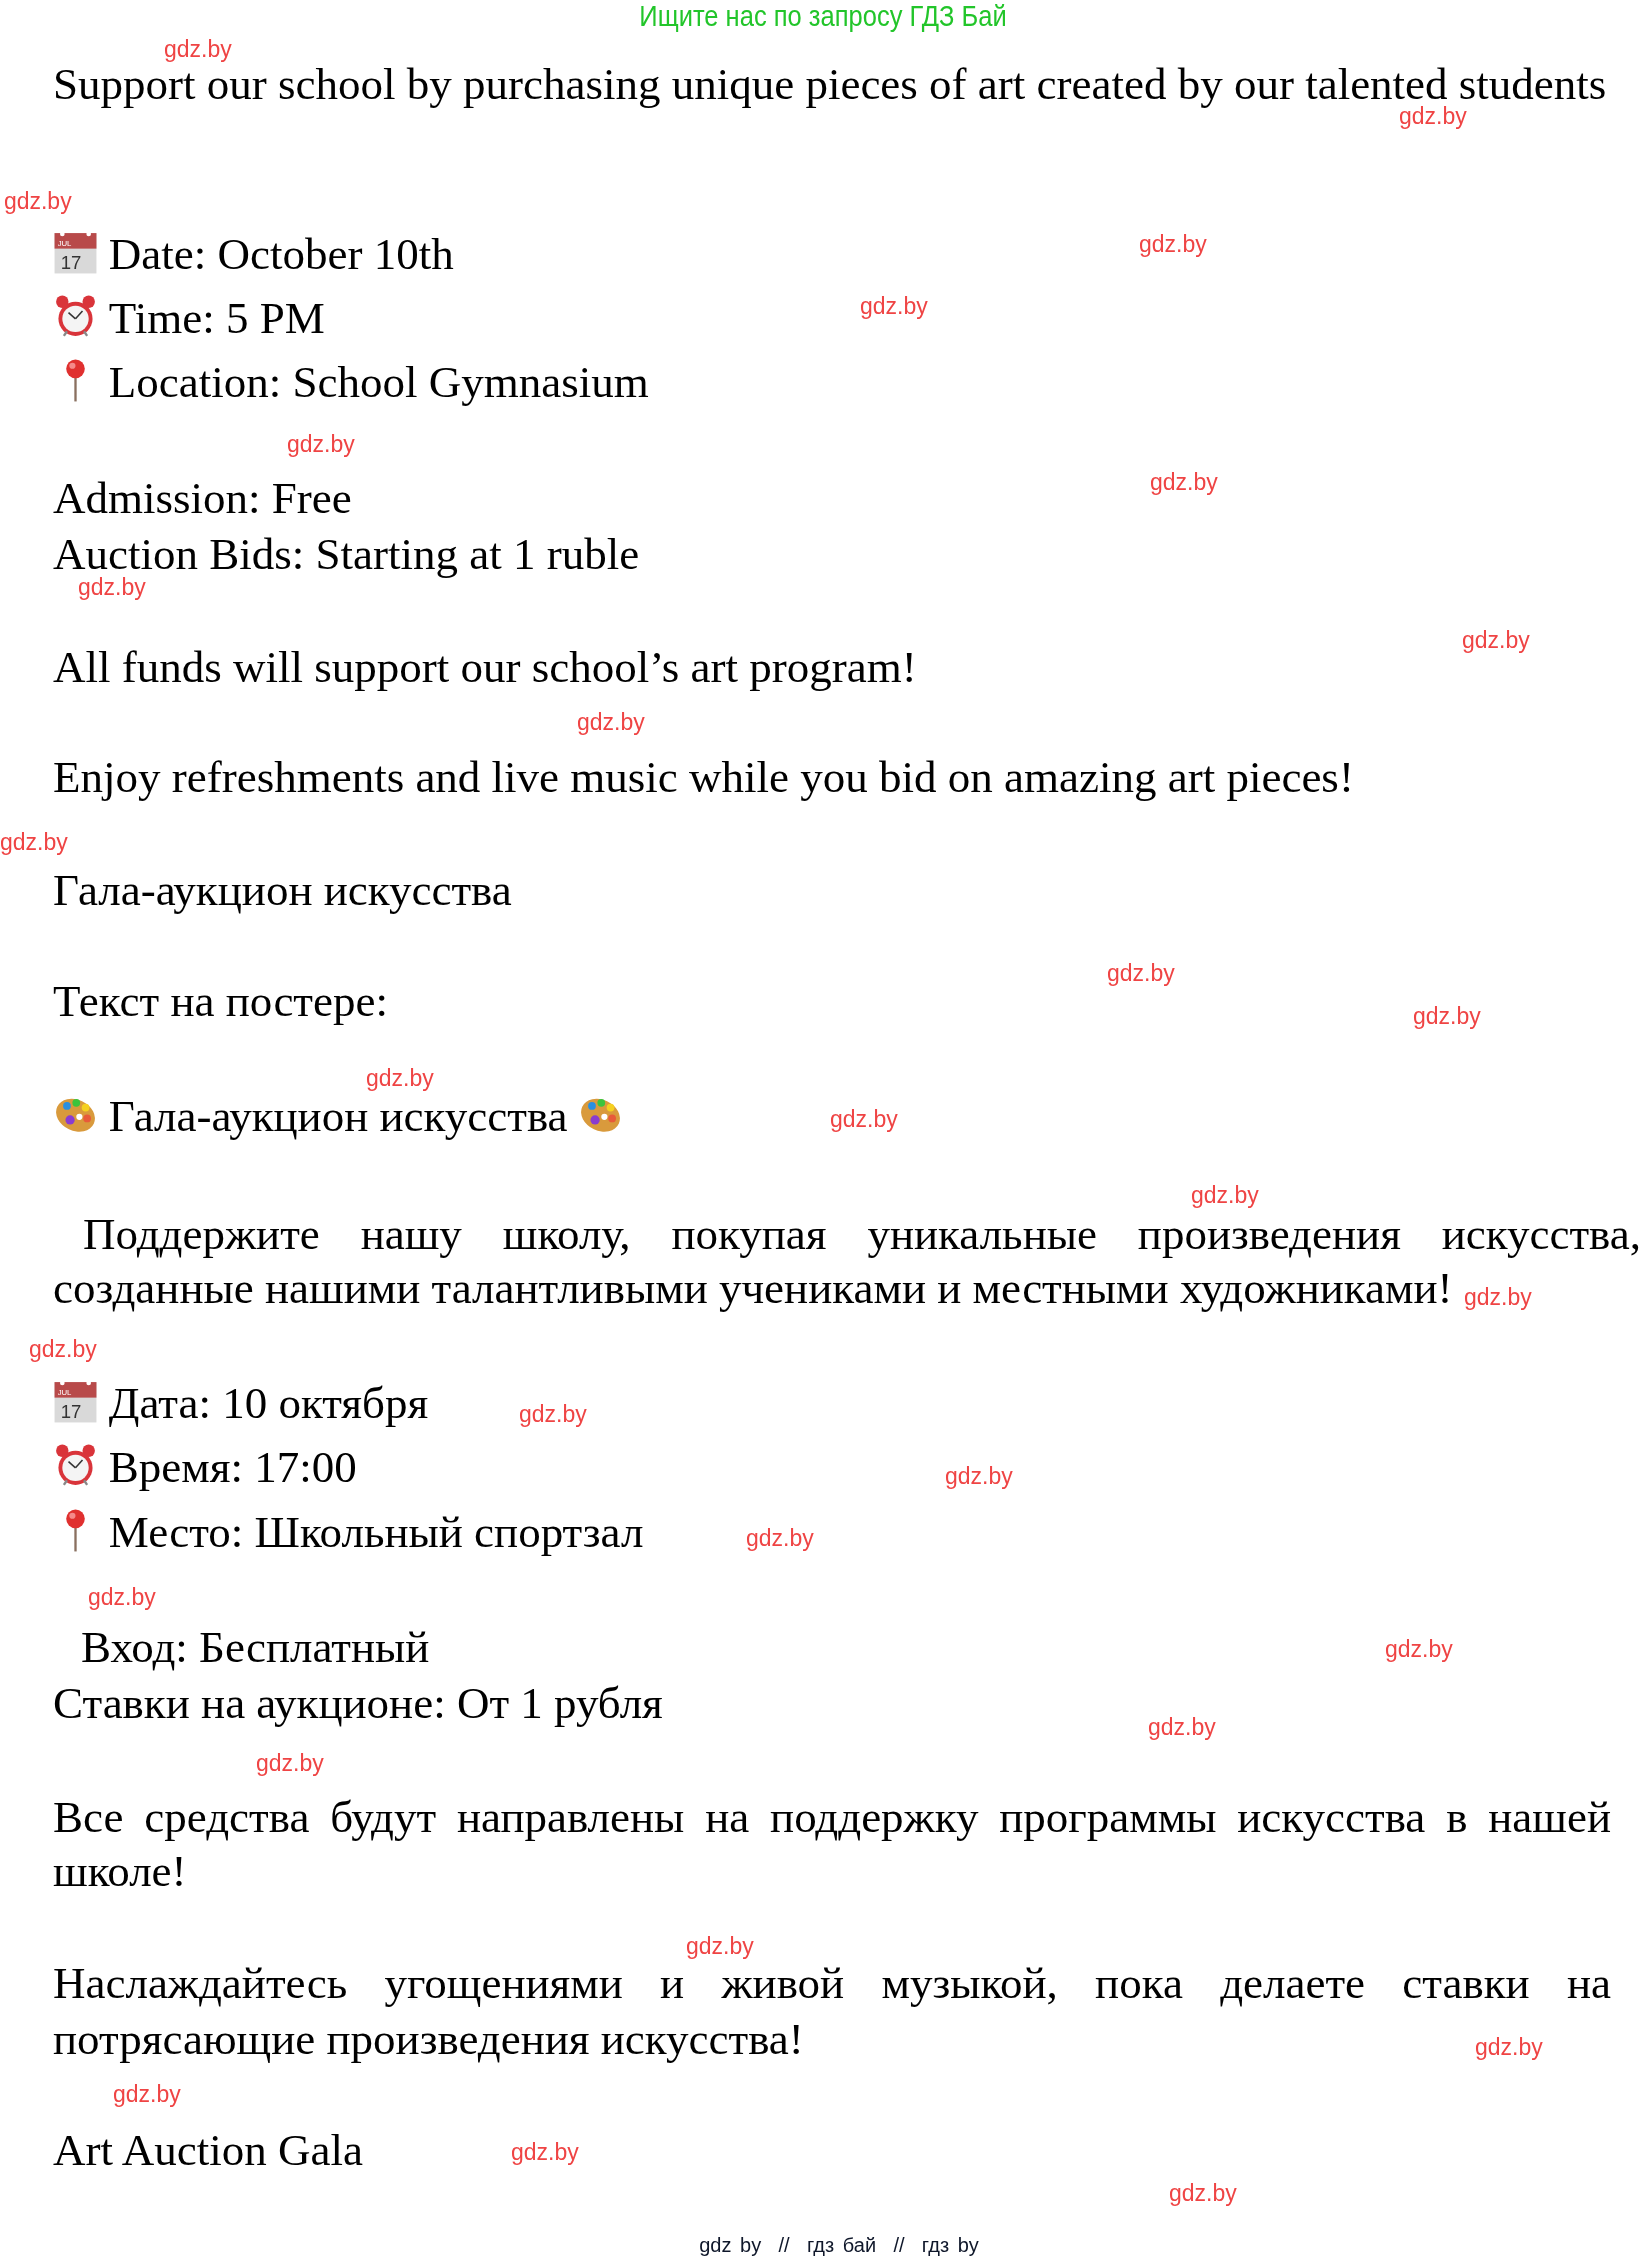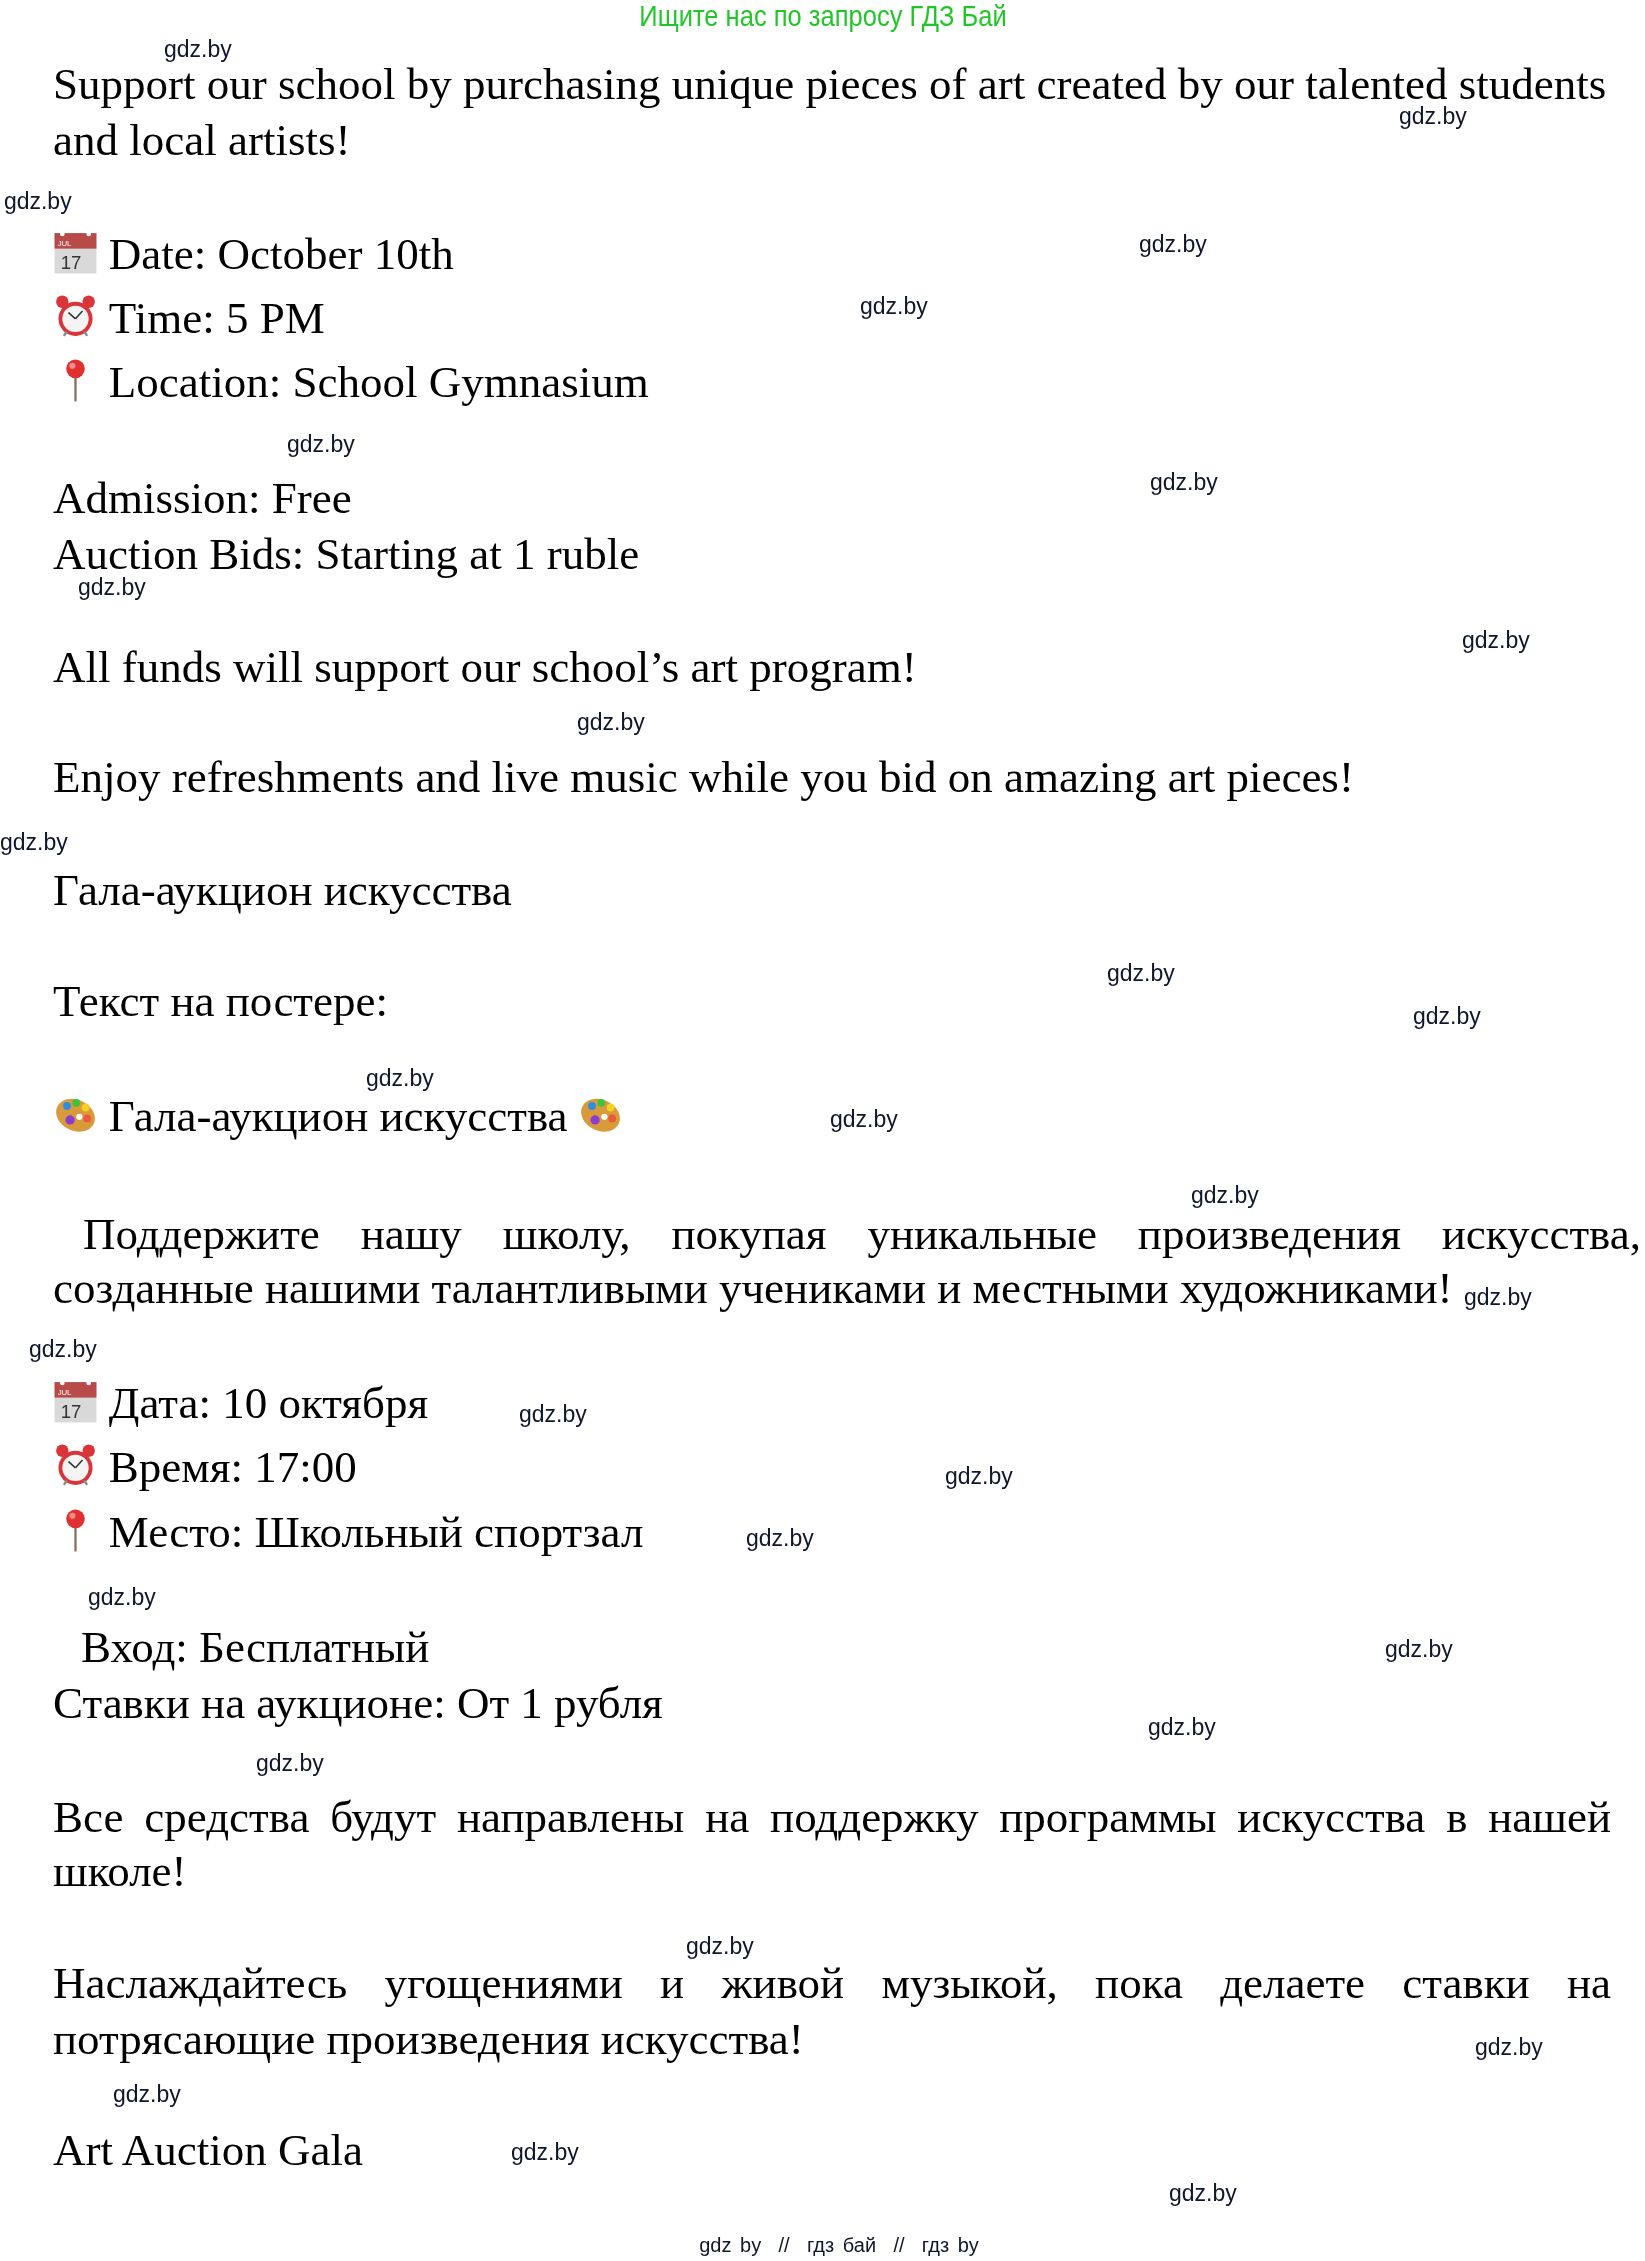--- a/index.html
+++ b/index.html
@@ -22,33 +22,32 @@
     font-family: "Liberation Serif", serif; font-size: 45px; line-height: 56px;
     color: #000; white-space: nowrap;
   }
   .line.just { text-align: justify; text-align-last: justify; white-space: normal; }
   .line .ico {
     display: inline-block; width: 45px; height: 45px; vertical-align: -6.2px; margin-right: 10.8px;
     position: relative;
   }
   .wm {
     position: absolute; font-family: "Liberation Sans", sans-serif; font-size: 23px;
-    line-height: 26px; color: #0f172a; white-space: nowrap;
+    line-height: 26px; color: #ef4444; white-space: nowrap;
   }
   svg { display: block; }
 </style>
 </head>
 <body>
 
 <div class="page">
 
   <div class="header">Ищите нас по запросу ГДЗ Бай</div>
 
   <div class="line" style="top:56px;">Support our school by purchasing unique pieces of art created by our talented students</div>
-  <div class="line" style="top:112px;">and local artists!</div>
 
   <div class="line" style="top:226px;">
     <span class="ico">
       <svg width="45" height="45" viewBox="0 0 58 58" style="font-size:58px">
         <rect x="2" y="4" width="54" height="52" fill="#d9d9d9"></rect>
         <rect x="2" y="4" width="54" height="20" fill="#b84a4a"></rect>
         <circle cx="12" cy="5" r="3" fill="#fff"></circle>
           <circle cx="46" cy="5" r="3" fill="#fff"></circle>
         <text x="6" y="20" font-family="Liberation Sans, sans-serif" font-size="10" fill="#fff">JUL</text>
         <text x="10" y="50" font-family="Liberation Sans, sans-serif" font-size="24" fill="#333">17</text>

